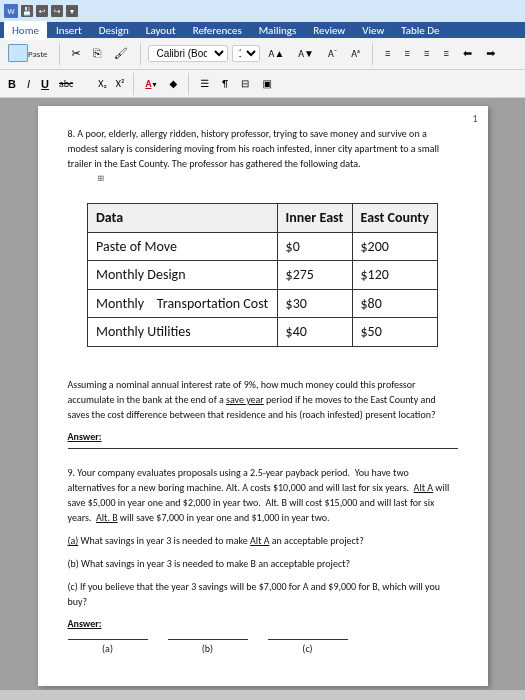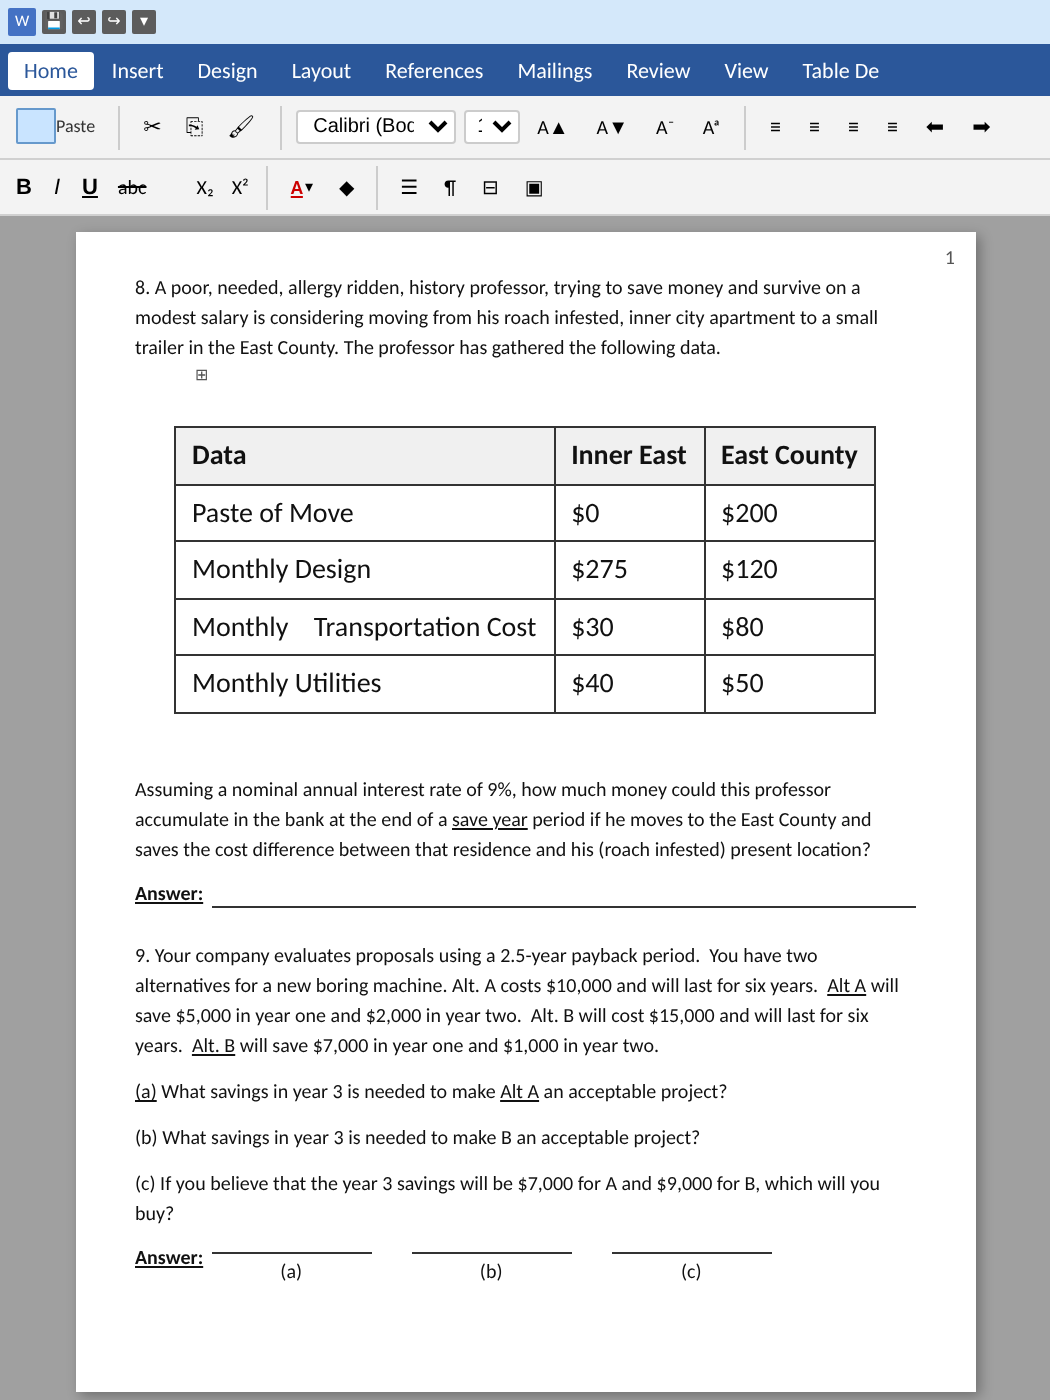--- a/index.html
+++ b/index.html
@@ -39,21 +39,21 @@
     }
     .title-icon.small {
       width: 12px;
       height: 12px;
       background: #5c5c5c;
     }
 
     
     .menu-bar {
       background: #2b579a;
-      height: 26px;
+      height: 16px;
       display: flex;
       align-items: center;
       padding: 0 4px;
       gap: 1px;
     }
     .menu-item {
       color: white;
       font-size: 11px;
       padding: 3px 8px;
       border-radius: 2px;
@@ -228,20 +228,21 @@
       top: -6px;
       font-size: 8px;
       color: #555;
     }
 
     .answer-line {
       display: flex;
       gap: 4px;
       margin: 6px 0;
       font-size: 10px;
+      flex-direction: column;
     }
     .answer-underline {
       border-bottom: 1px solid #333;
       flex: 1;
       min-width: 80px;
     }
 
     .section-spacer { height: 10px; }
     .underlined { text-decoration: underline; }
     .bold { font-weight: bold; }
@@ -348,21 +349,21 @@
   <div class="tb-btn" style="font-size:10px;">⊟</div>
   <div class="tb-btn" style="font-size:10px;">▣</div>
 </div>
 
 <div class="doc-area">
   <div class="page">
     <div class="page-number">1</div>
 
     <div class="question-text">
       <span>8.</span>
-      <span> A poor, needed, allergy ridden, history professor, trying to save money and survive on a modest salary is considering moving from his roach infested, inner city apartment to a small trailer in the East County. The professor has gathered the following data.</span>
+      <span> A poor, elderly, allergy ridden, history professor, trying to save money and survive on a modest salary is considering moving from his roach infested, inner city apartment to a small trailer in the East County. The professor has gathered the following data.</span>
     </div>
 
     <div class="table-wrapper">
       <span class="table-handle">⊞</span>
       <table class="data-table">
         <thead>
           <tr>
             <th>Data</th>
             <th>Inner East</th>
             <th>East County</th>

